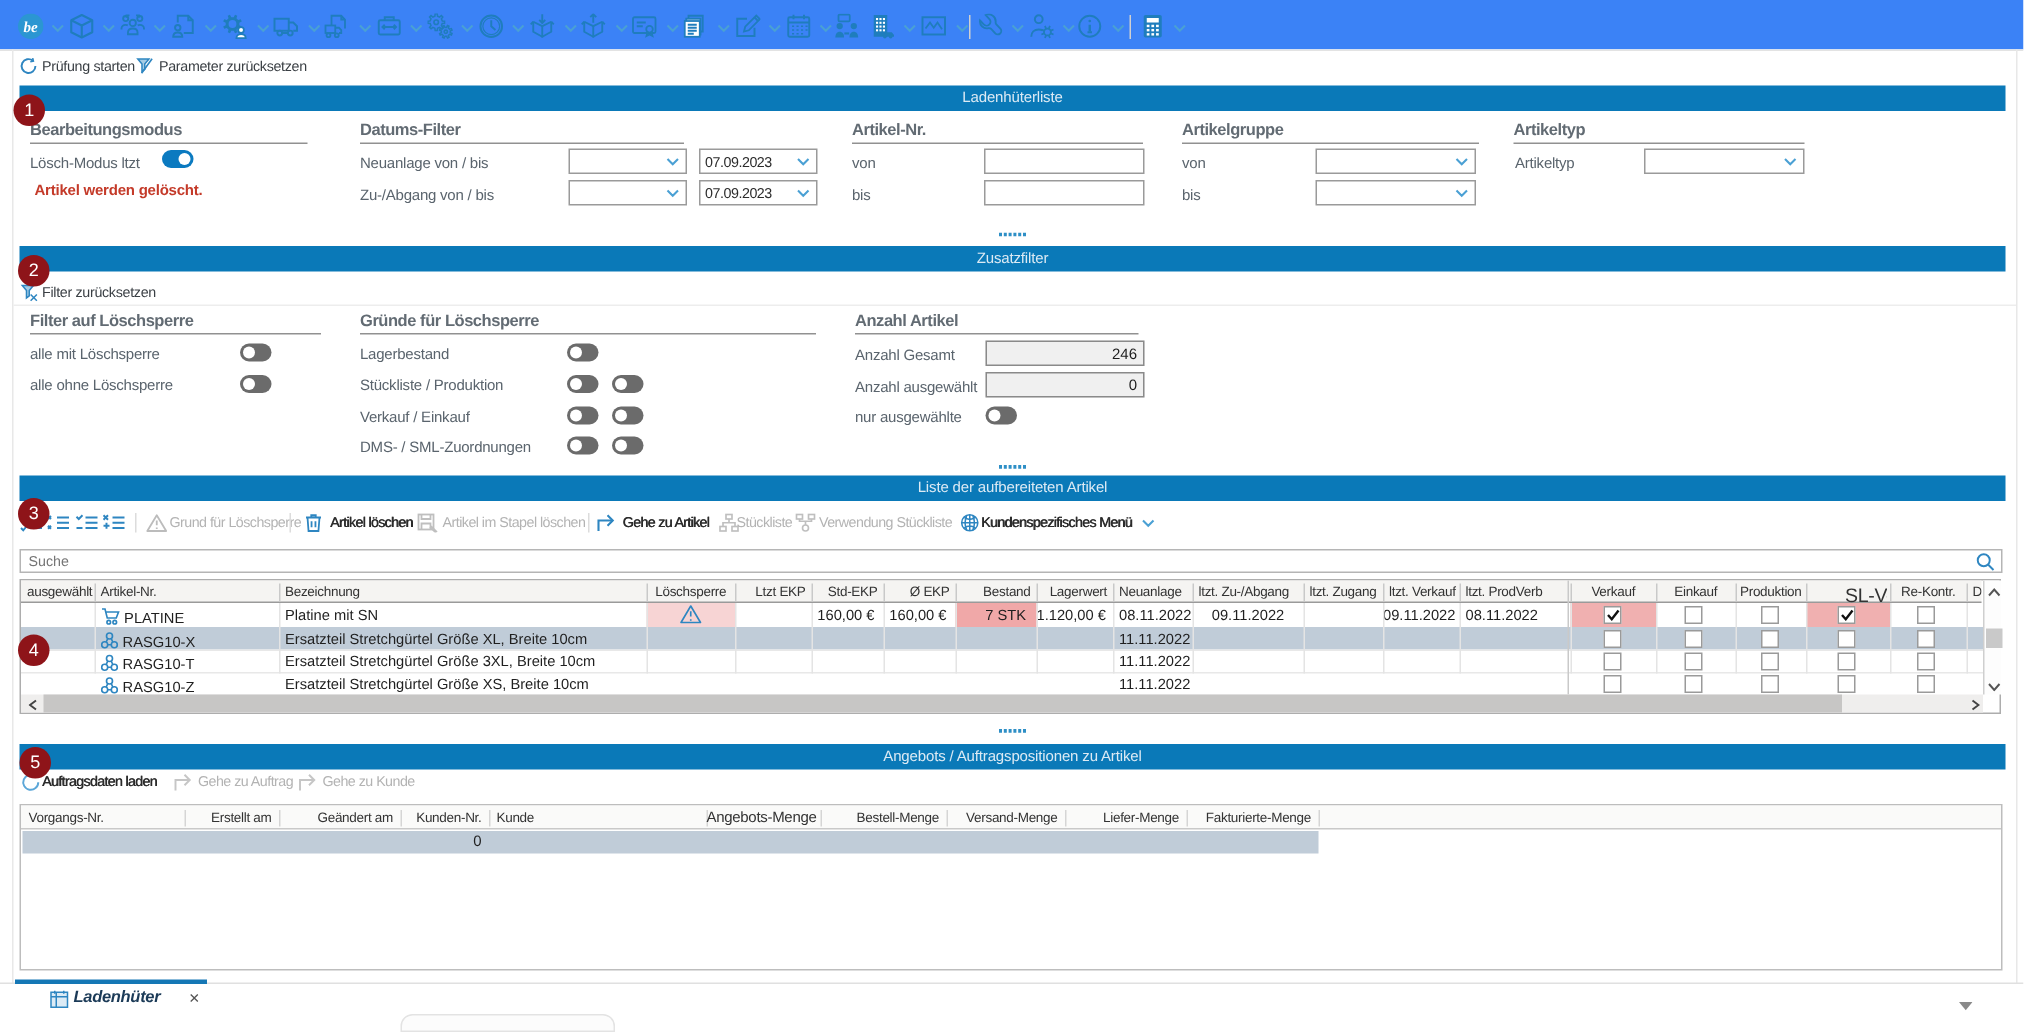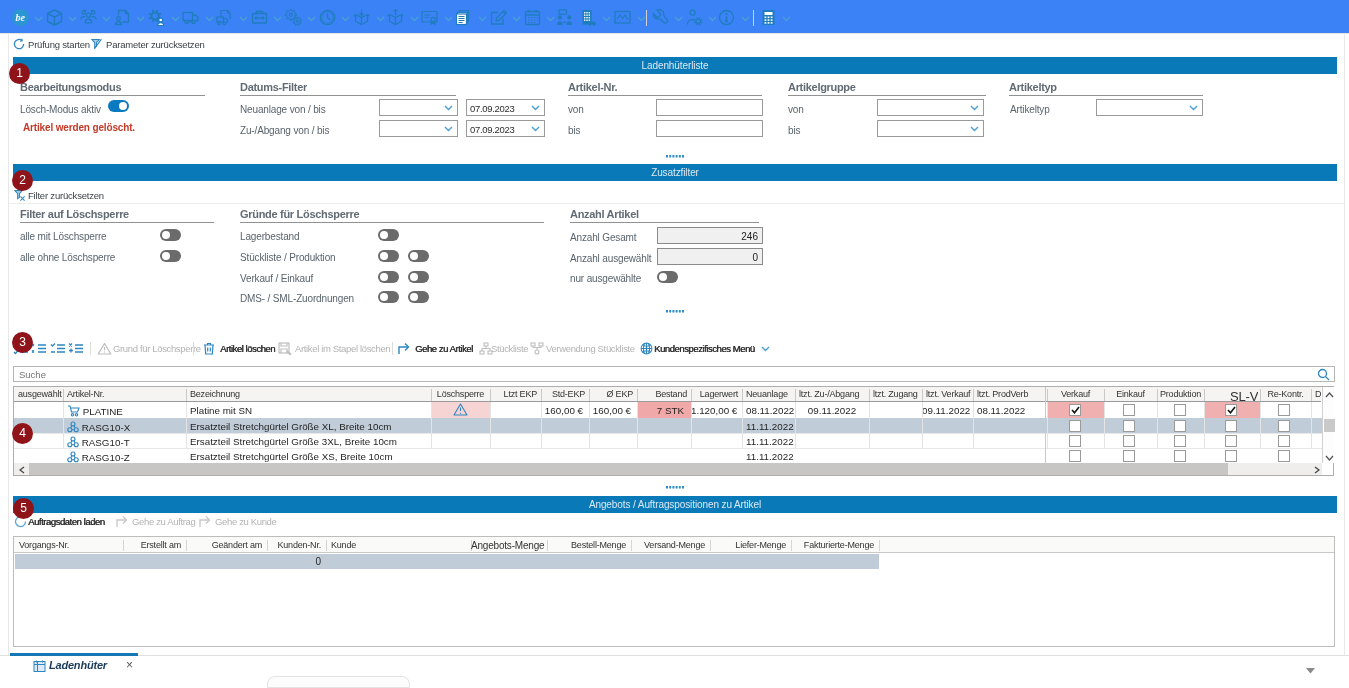--- a/index.html
+++ b/index.html
@@ -319,21 +319,21 @@
     </span>
 <span class="abs tbtxt" style="left:106px;top:39px;">Parameter zurücksetzen</span>
 
 <div class="abs" style="left:8px;top:33px;width:1px;height:623px;background:#e8e8e8;"></div>
 <div class="abs" style="left:1344px;top:33px;width:1px;height:623px;background:#e8e8e8;"></div>
 <div class="bar" style="top:57px;">Ladenhüterliste</div>
 <div class="badge" style="left:9px;top:63px;">1</div>
 
 <div class="hdr" style="left:20px;top:81px;">Bearbeitungsmodus</div>
 <div class="hline" style="left:20px;top:95px;width:185px;"></div>
-<div class="lbl" style="left:20px;top:104px;">Lösch-Modus aktiv</div>
+<div class="lbl" style="left:20px;top:104px;">Lösch-Modus ltzt</div>
 <div class="tog on" style="left:108px;top:100px;">
       <div class="knob"></div>
     </div>
 <div class="abs" style="left:23px;top:122px;font-size:10px;letter-spacing:-0.15px;font-weight:bold;color:#c43a29;">Artikel werden gelöscht.</div>
 <div class="hdr" style="left:240px;top:81px;">Datums-Filter</div>
 <div class="hline" style="left:240px;top:95px;width:216px;"></div>
 <div class="lbl" style="left:240px;top:104px;">Neuanlage von / bis</div>
 <div class="combo" style="left:379px;top:99px;width:79px;">
       <span class="chv">
         <svg class="x" style="" width="9" height="6" viewBox="0 0 9 6">
@@ -474,20 +474,21 @@
       <g fill="#2e8fc6">
         <rect x="0.0" y="0" width="2" height="2.5"></rect>
         <rect x="3.2" y="0" width="2" height="2.5"></rect>
         <rect x="6.4" y="0" width="2" height="2.5"></rect>
         <rect x="9.600000000000001" y="0" width="2" height="2.5"></rect>
         <rect x="12.8" y="0" width="2" height="2.5"></rect>
         <rect x="16.0" y="0" width="2" height="2.5"></rect>
       </g>
     </svg>
 
+<div class="bar" style="top:317px;">Liste der aufbereiteten Artikel</div>
 <div class="badge" style="left:12px;top:332px;">3</div>
 
 <div class="abs" style="left:13px;top:341px;width:1324px;height:16px;font-size:9.5px;white-space:nowrap;">
 <span style="position:absolute;left:0px;top:1px;">
         <svg width="16" height="13" viewBox="0 0 16 13">
           <g stroke="#2e86c1" stroke-width="1.3" fill="none">
             <path d="M1 2.5l1.5 1.5L5 1.5"></path>
             <path d="M7 3h8M7 6.5h8M1 10l1.5 1.5L5 8.5M7 10h8"></path>
           </g>
         </svg>

